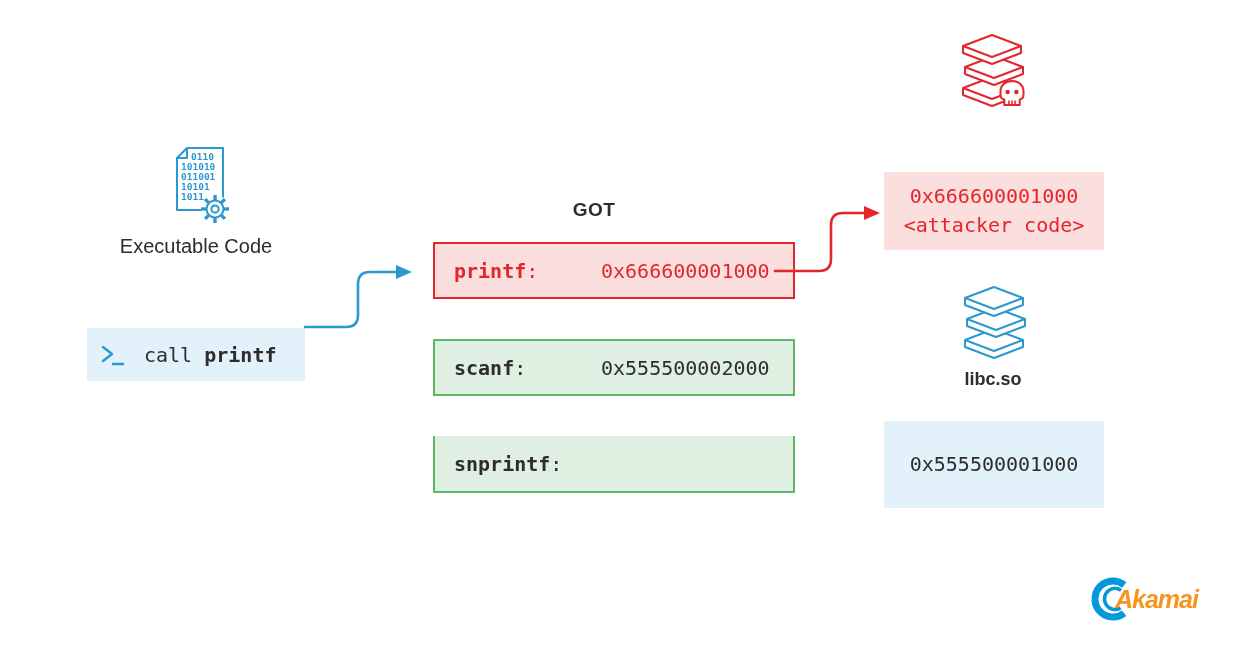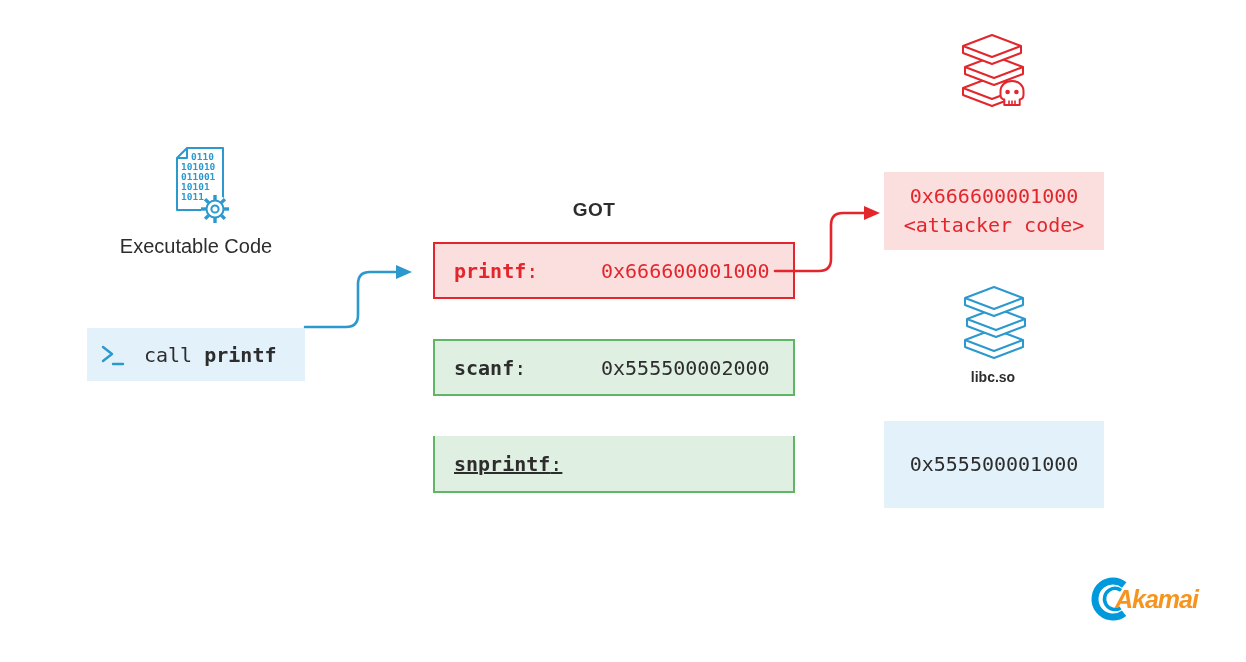--- a/index.html
+++ b/index.html
@@ -52,36 +52,36 @@
     background: #FBDEDE;
     border: 2px solid #E2262C;
     color: #E2262C;
   }
   .got-row.normal {
     background: #DFEFE1;
     border: 2px solid #5FB765;
     color: #2D2D2D;
     margin-top: 40px;
   }
-  .got-row.normal + .got-row.normal { border-top: none; text-decoration: underline; }
+  .got-row.normal + .got-row.normal { border-top: none; }
 
   
   .attacker-label {
     left: 893px; top: 120px; width: 200px;
     text-align: center; font-weight: bold; font-size: 18px; color: #E2262C;
   }
   .attacker-box {
     left: 884px; top: 172px; width: 220px; height: 78px;
     background: #FBDEDE; color: #E2262C;
     display: flex; flex-direction: column; justify-content: center; align-items: center;
     font-size: 20px; line-height: 29px;
   }
   .libc-label {
     left: 893px; top: 369px; width: 200px;
-    text-align: center; font-weight: bold; font-size: 14px; color: #2D2D2D;
+    text-align: center; font-weight: bold; font-size: 18px; color: #2D2D2D;
   }
   .libc-box {
     left: 884px; top: 421px; width: 220px; height: 87px;
     background: #E2F1FA; color: #2D2D2D;
     display: flex; flex-direction: column; justify-content: center; align-items: center;
     font-size: 20px; line-height: 29px;
   }
 
   
   .logo { left: 1090px; top: 575px; width: 130px; height: 52px; }

